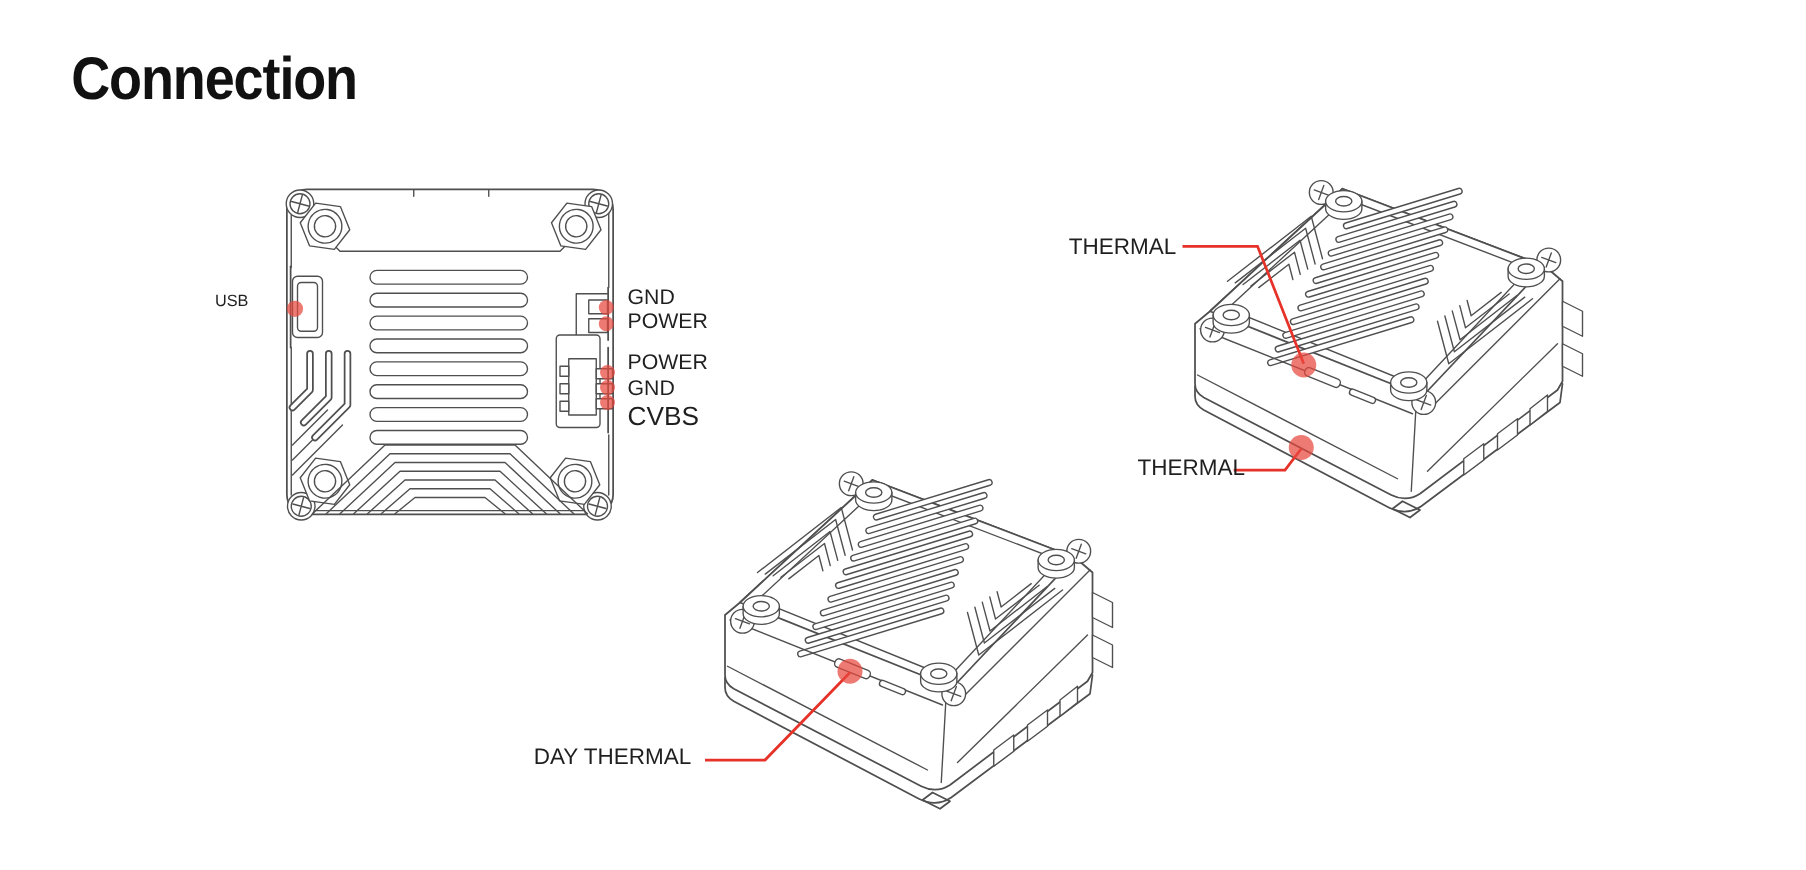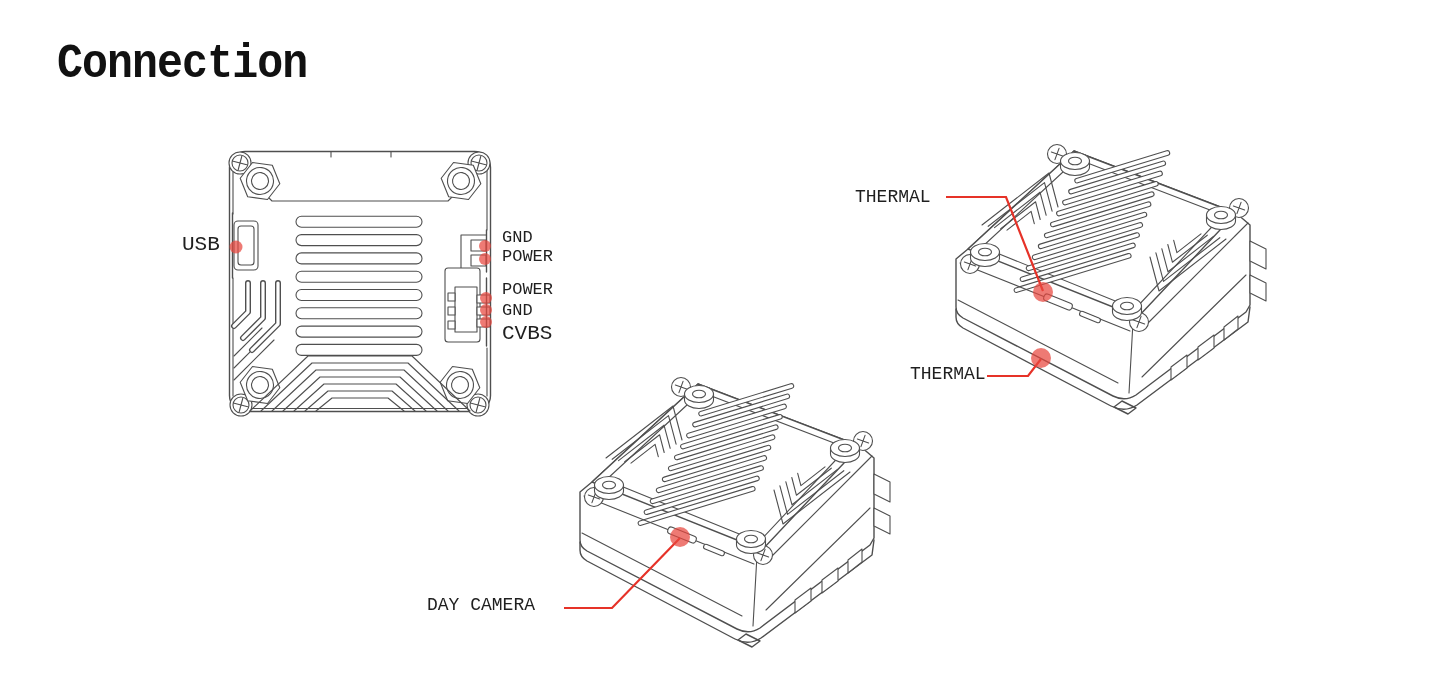--- a/index.html
+++ b/index.html
@@ -1,22 +1,22 @@
 <!DOCTYPE html>
 <html><head>
 <meta charset="utf-8">
 <style>
   html,body{margin:0;padding:0;background:#fff;}
   .stage{position:relative;width:1364px;height:696px;background:#ffffff;overflow:hidden;
-         font-family:Liberation Mono, monospace;}
+         font-family:Liberation Sans, sans-serif;}
   .page-title{position:absolute;left:57px;top:40px;font-size:48px;font-weight:bold;
               letter-spacing:-1px;color:#111;line-height:1;transform:scaleX(.9);
               transform-origin:left top;white-space:nowrap;}
   .lbl{position:absolute;color:#1f1f1f;white-space:nowrap;line-height:1;}
-  #lbl-usb{left:182px;top:234px;font-size:21px;}
+  #lbl-usb{left:172px;top:234px;font-size:13px;}
   #lbl-gnd-pad{left:502px;top:229px;font-size:17px;}
   #lbl-power-pad{left:502px;top:248px;font-size:17px;}
   #lbl-power-pin{left:502px;top:281px;font-size:17px;}
   #lbl-gnd-pin{left:502px;top:302px;font-size:17px;}
   #lbl-cvbs{left:502px;top:323px;font-size:21px;}
   #lbl-thermal{left:855px;top:188px;font-size:18px;}
   #lbl-digital{left:910px;top:365px;font-size:18px;}
   #lbl-day{left:427px;top:596px;font-size:18px;}
   svg.art{position:absolute;left:0;top:0;}
   .ln{stroke:#4f4f4f;stroke-width:1.4;fill:none;stroke-linejoin:round;stroke-linecap:round;}
@@ -281,15 +281,15 @@
   </svg>
 
   <div class="lbl" id="lbl-usb">USB</div>
   <div class="lbl" id="lbl-gnd-pad">GND</div>
   <div class="lbl" id="lbl-power-pad">POWER</div>
   <div class="lbl" id="lbl-power-pin">POWER</div>
   <div class="lbl" id="lbl-gnd-pin">GND</div>
   <div class="lbl" id="lbl-cvbs">CVBS</div>
   <div class="lbl" id="lbl-thermal">THERMAL</div>
   <div class="lbl" id="lbl-digital">THERMAL</div>
-  <div class="lbl" id="lbl-day">DAY CAMERA</div>
+  <div class="lbl" id="lbl-day">DAY THERMAL</div>
 
 </div>
 
 </body></html>

